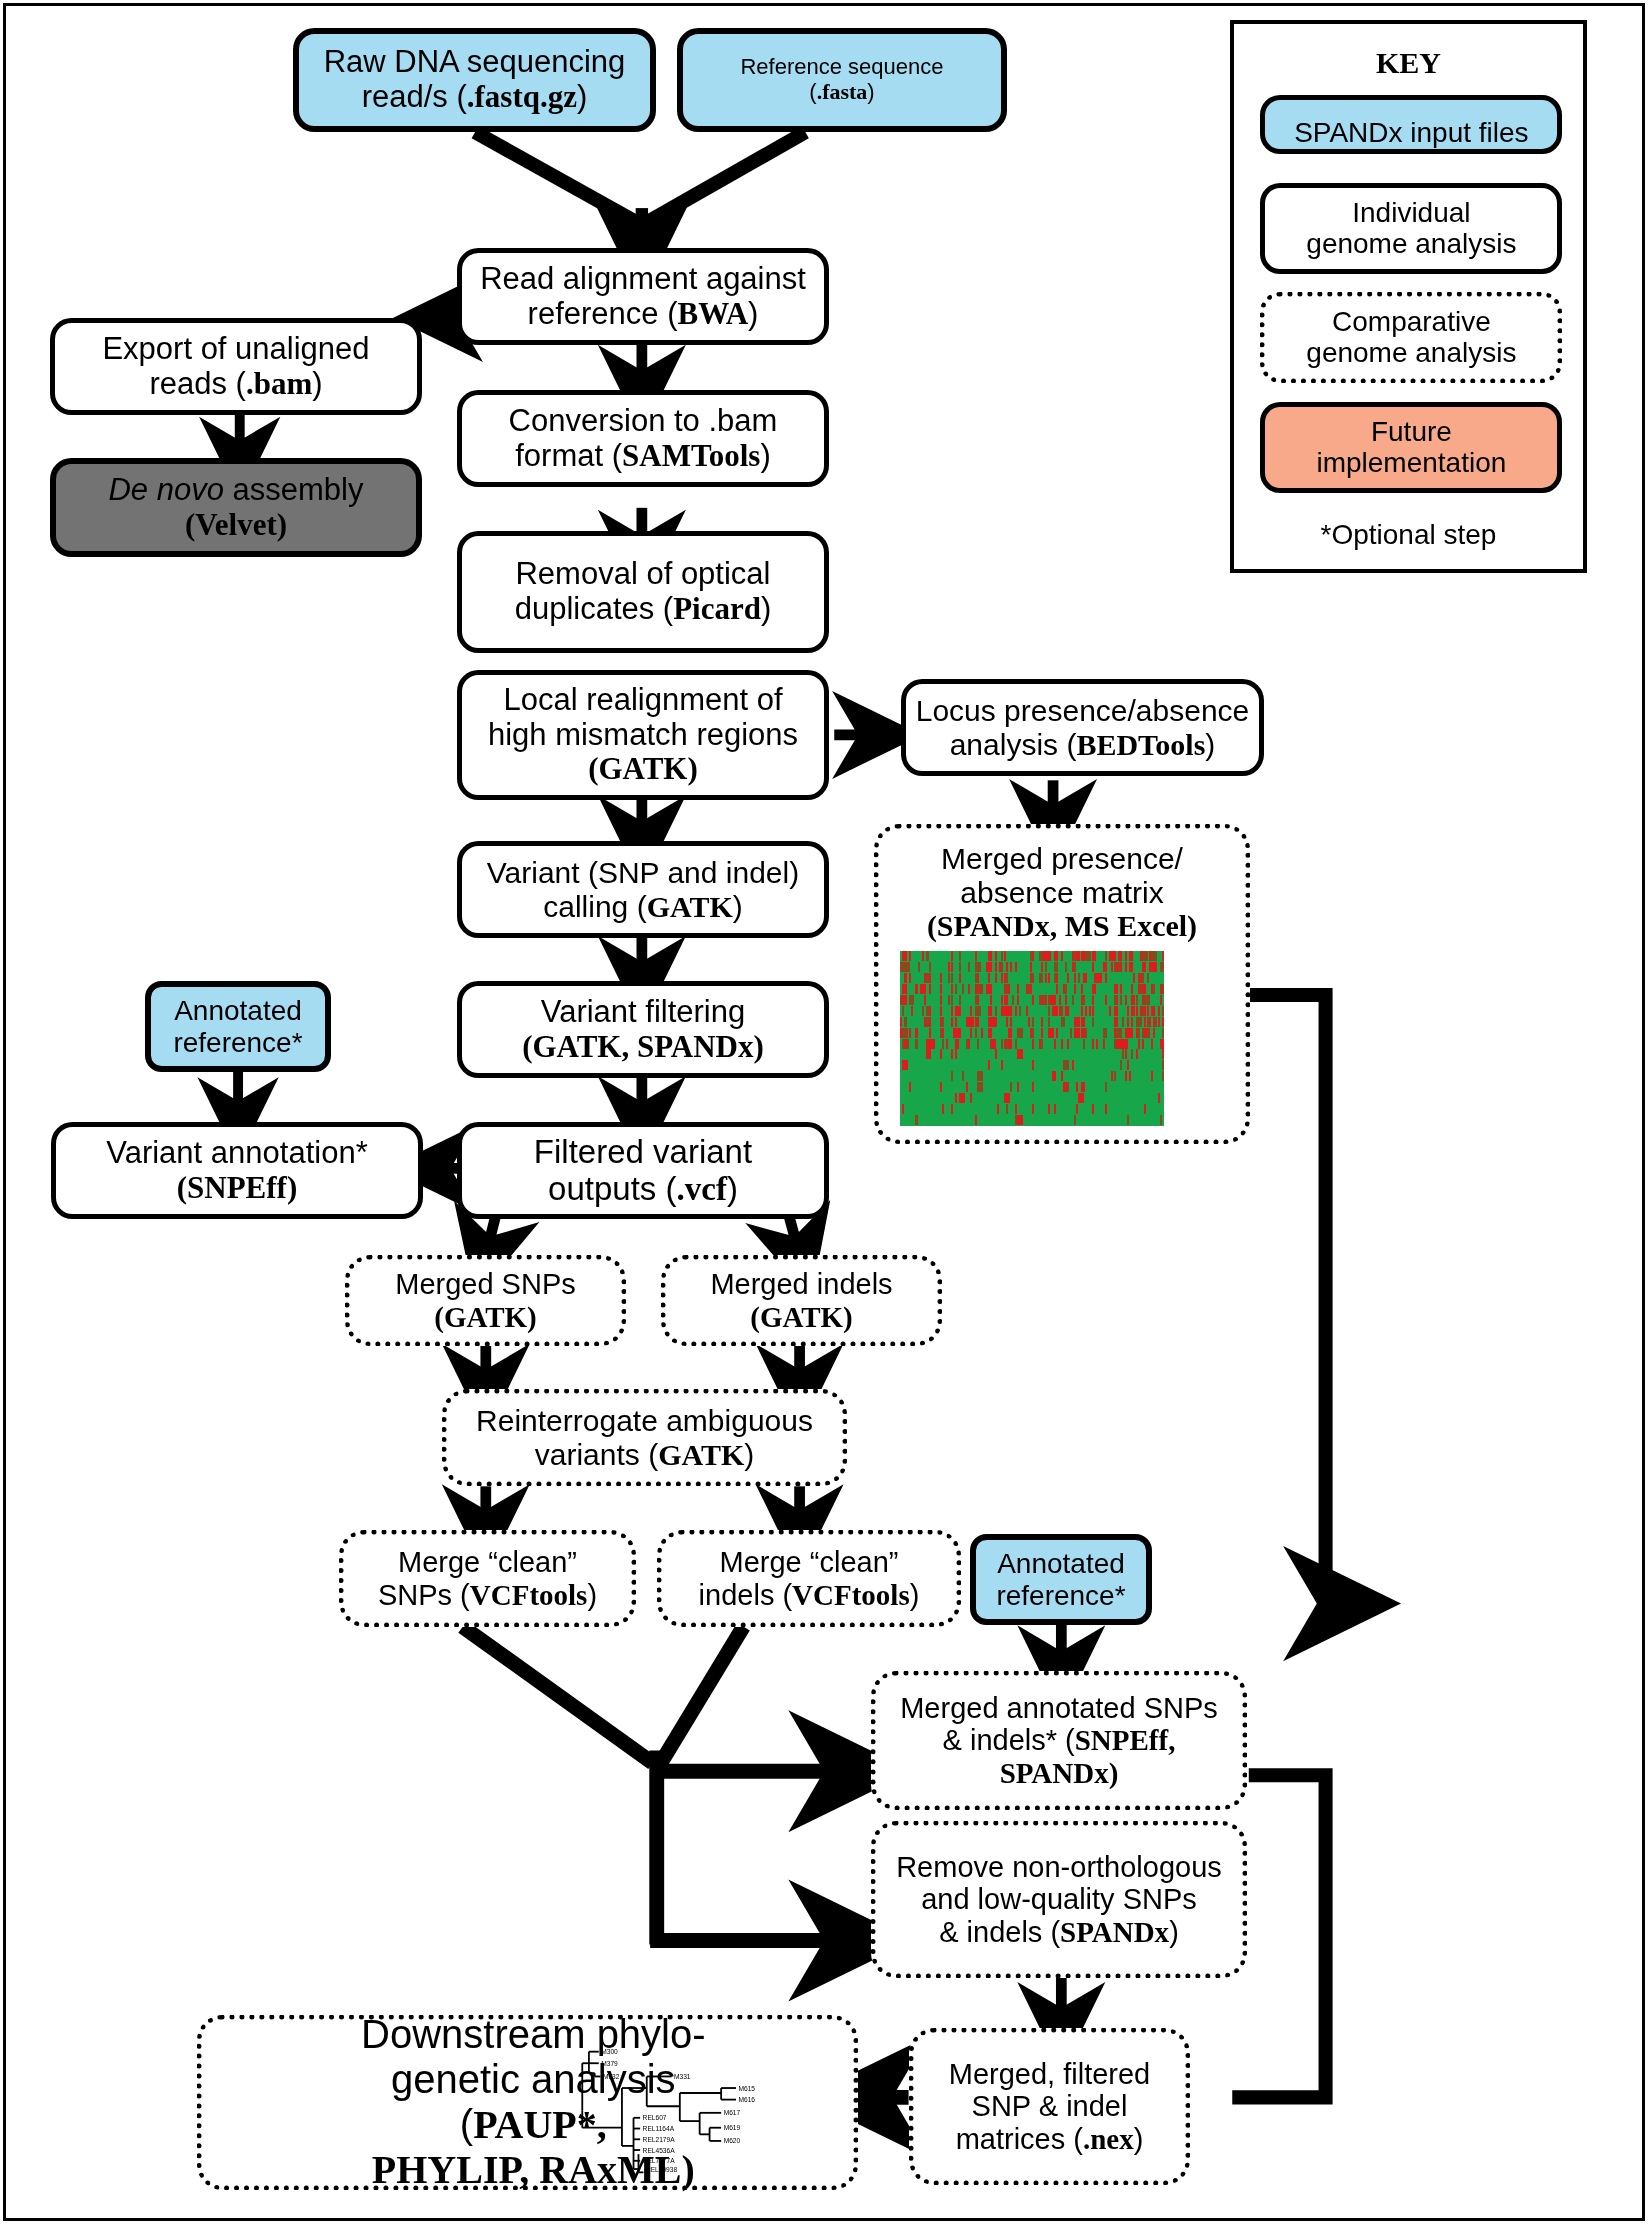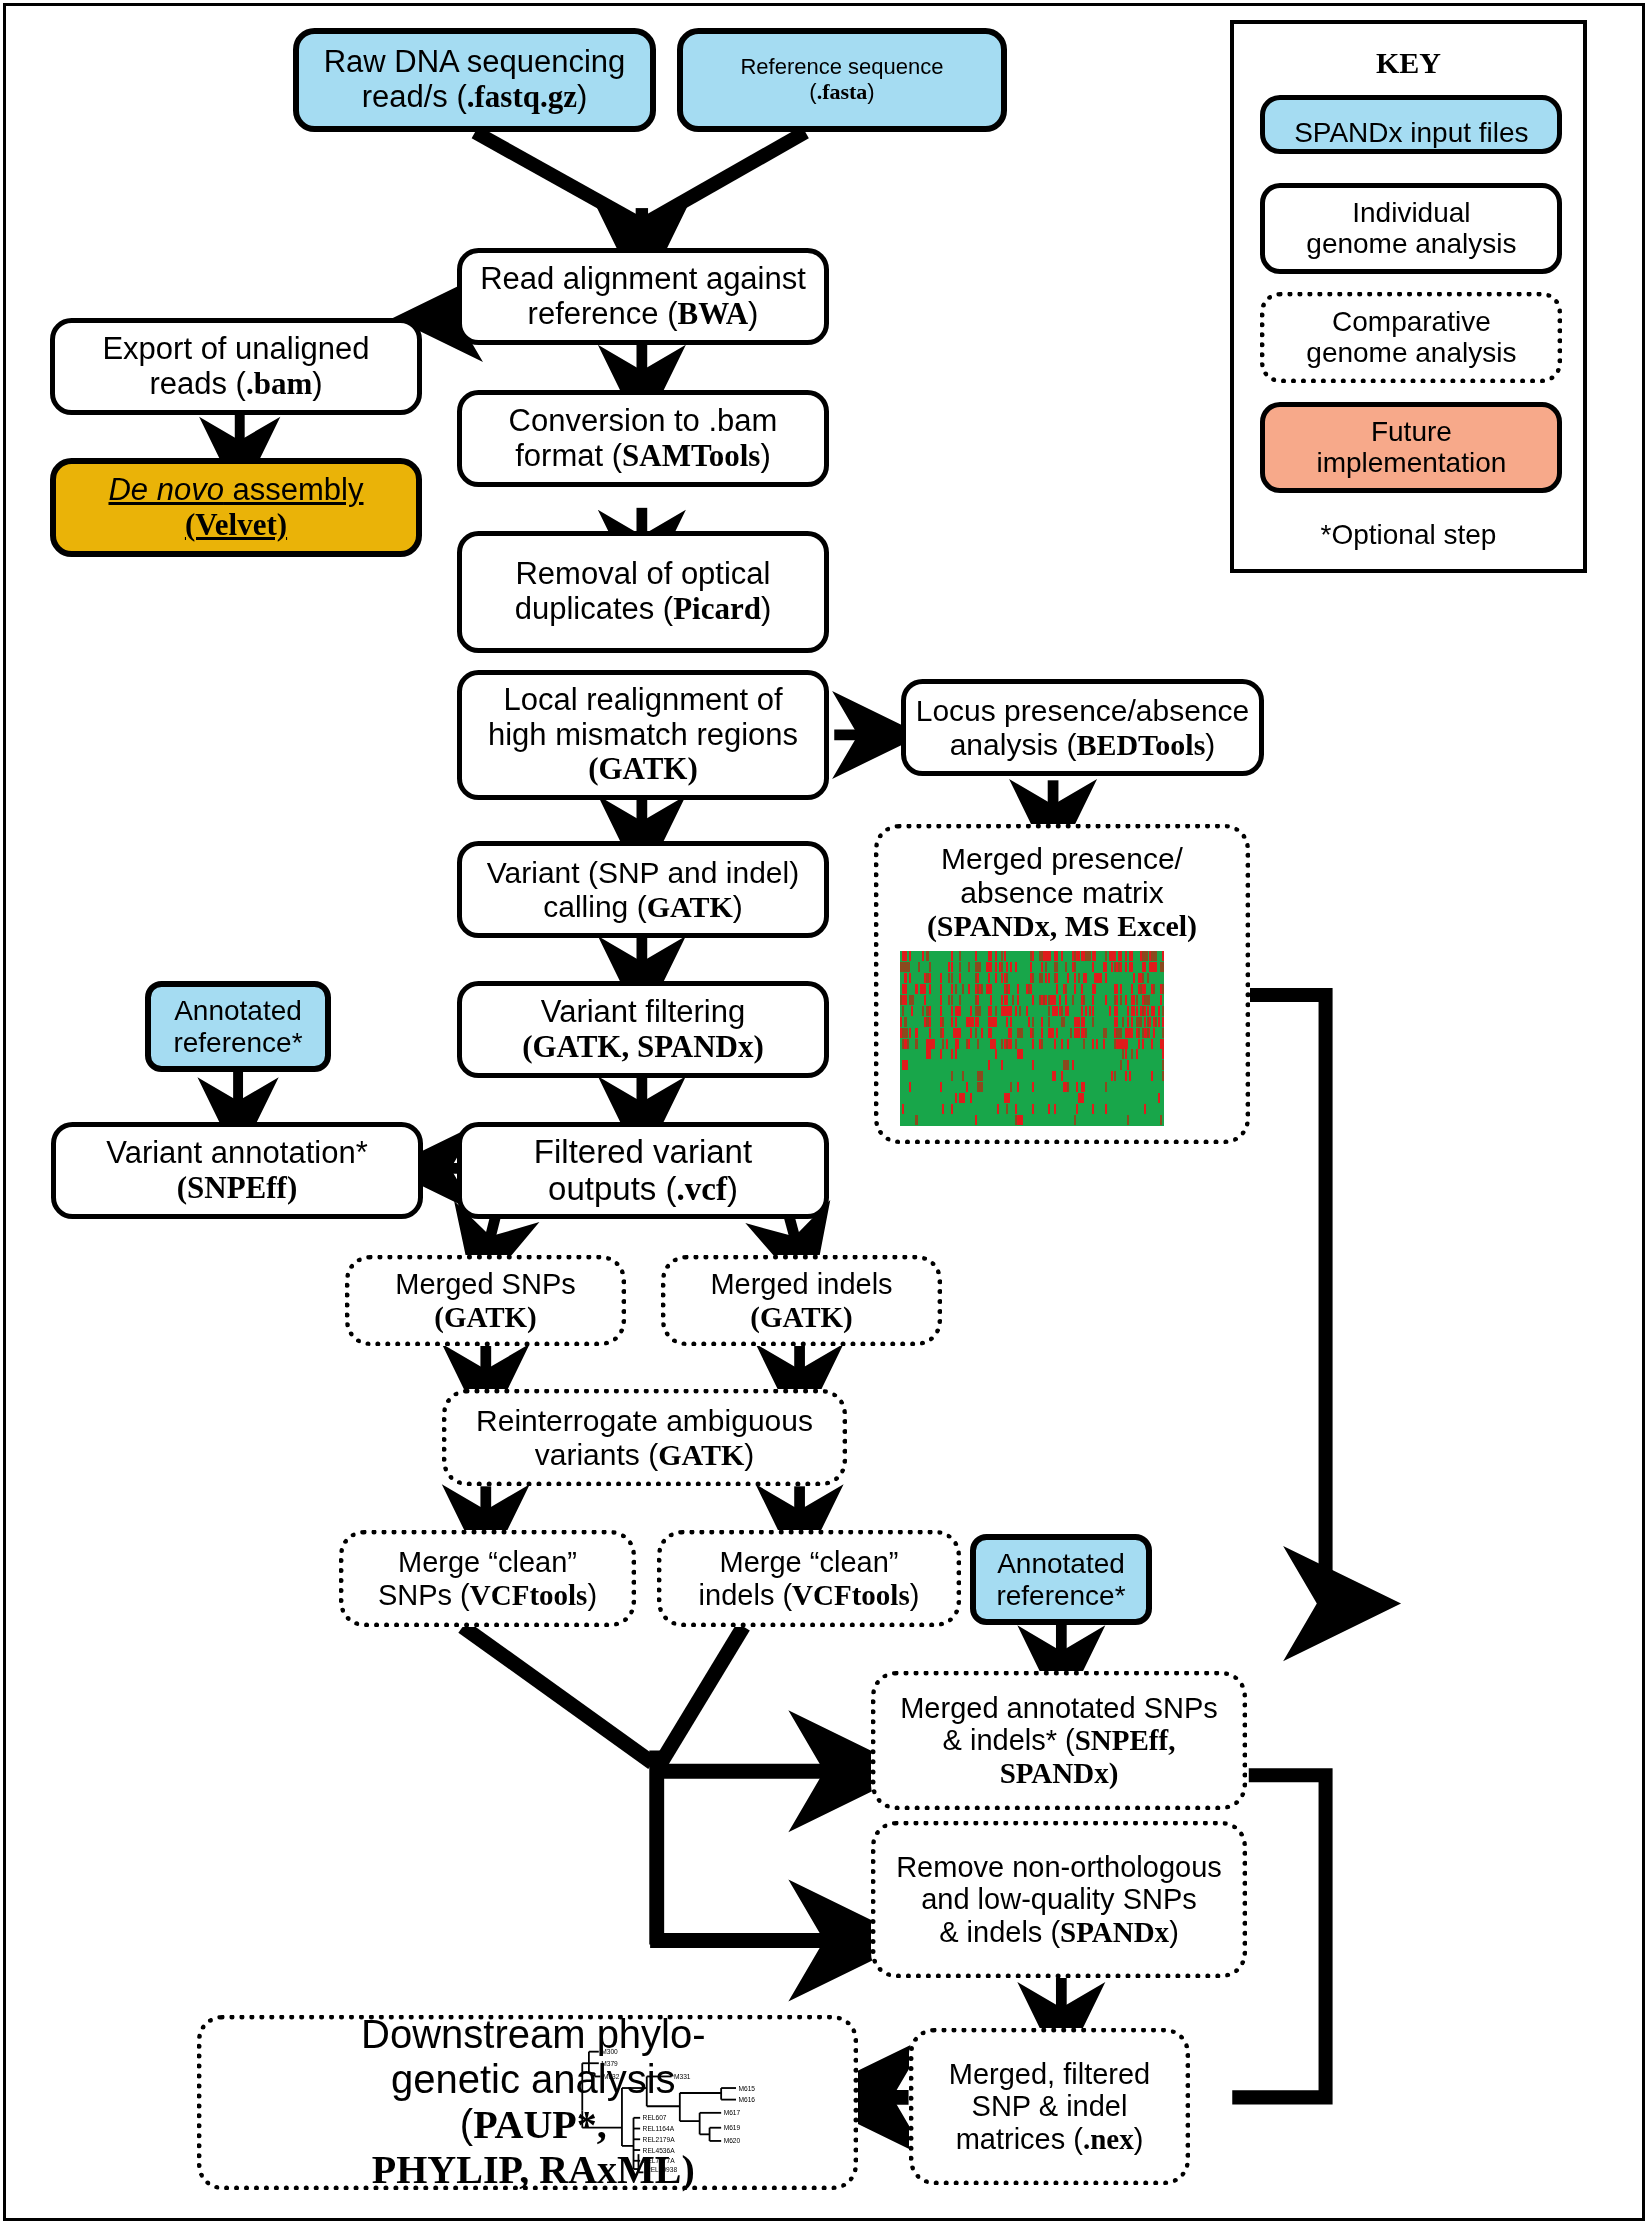--- a/index.html
+++ b/index.html
@@ -6,21 +6,21 @@
   body{font-family:"Liberation Sans", sans-serif;}
   #stage{position:relative;width:1652px;height:2227px;background:#fff;overflow:hidden;}
   #frame{position:absolute;left:3.3px;top:3.3px;width:1642px;height:2218px;border:3.3px solid #000;box-sizing:border-box;}
   svg#edges{position:absolute;left:0;top:0;width:1652px;height:2227px;pointer-events:none;}
 
   .node{position:absolute;box-sizing:border-box;display:flex;align-items:center;justify-content:center;
         text-align:center;line-height:1.12;color:#000;border-radius:21.5px;padding:3.3px 6.6px;z-index:5;}
   .solid{border:5.8px solid #000;background:#fff;}
   .dotted{border:5.8px dotted #000;background:#fff;border-radius:25px;}
   .blue{background:#a5dcf2;border:6.6px solid #000;}
-  .orange{background:#eab308;border:6.6px solid #000;text-decoration:underline;}
+  .orange{background:#737373;border:6.6px solid #000;}
   .node span.t{display:block;width:100%;}
   .b{font-family:"Liberation Serif", serif;font-weight:bold;}
   .it{font-style:italic;}
 
   
   #keybox{position:absolute;left:1230px;top:20px;width:357px;height:553px;border:4.1px solid #000;background:#fff;z-index:6;box-sizing:border-box;}
   #keytitle{position:absolute;left:0;top:21.5px;width:100%;text-align:center;font-family:"Liberation Serif",serif;font-weight:bold;font-size:30px;}
   .keyitem{position:absolute;left:26.4px;width:302px;box-sizing:border-box;display:flex;align-items:center;justify-content:center;text-align:center;line-height:1.1;border-radius:20px;}
   #keyopt{position:absolute;left:0;bottom:18px;width:100%;text-align:center;font-size:28px;}
 

